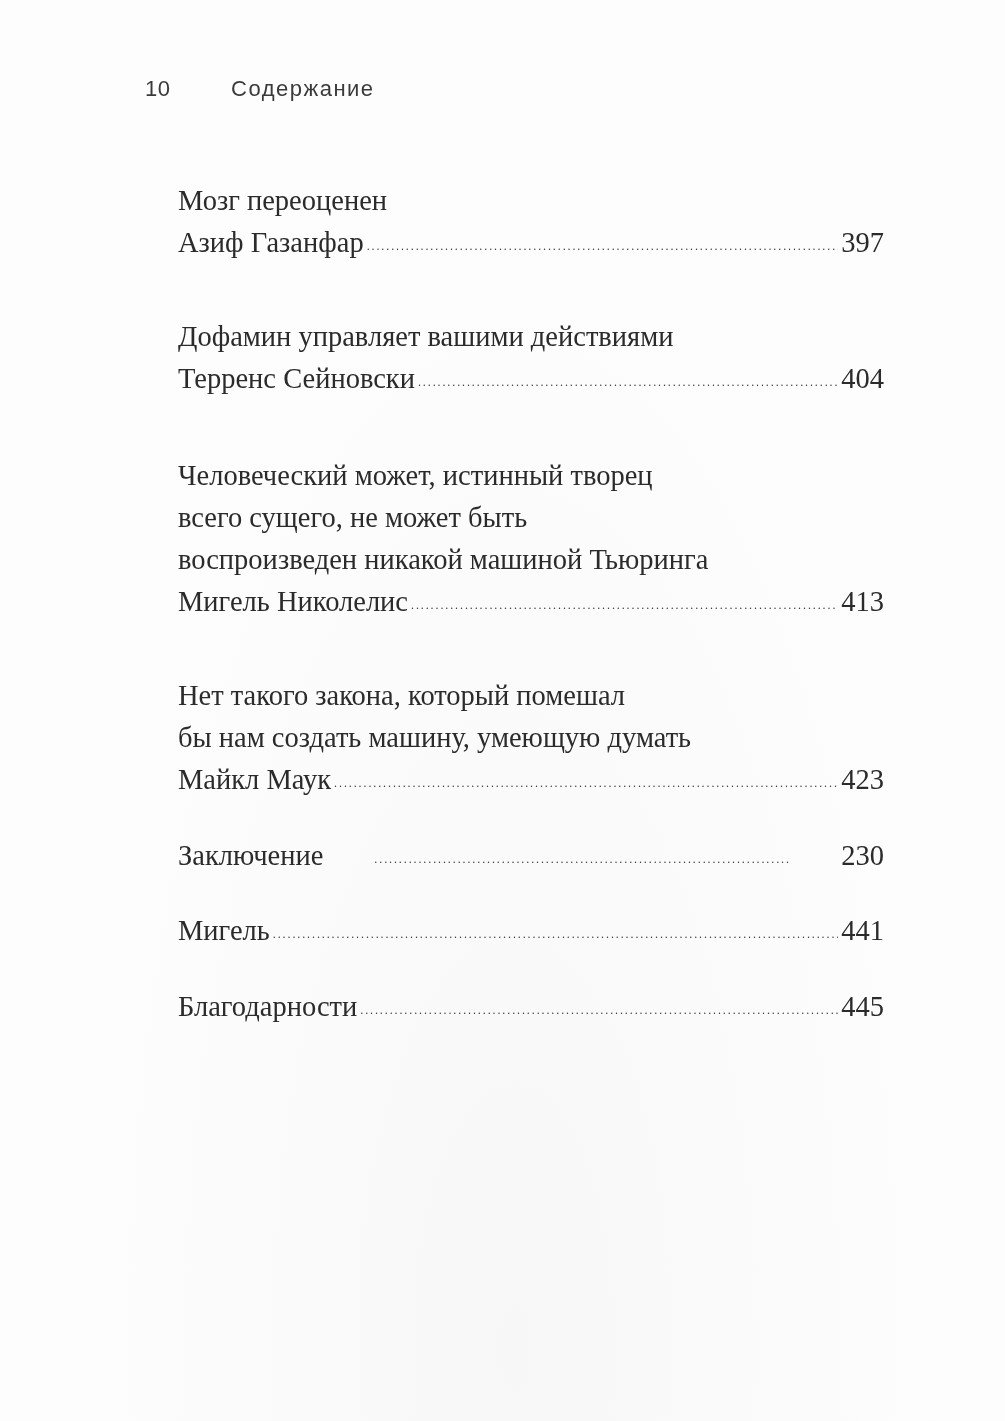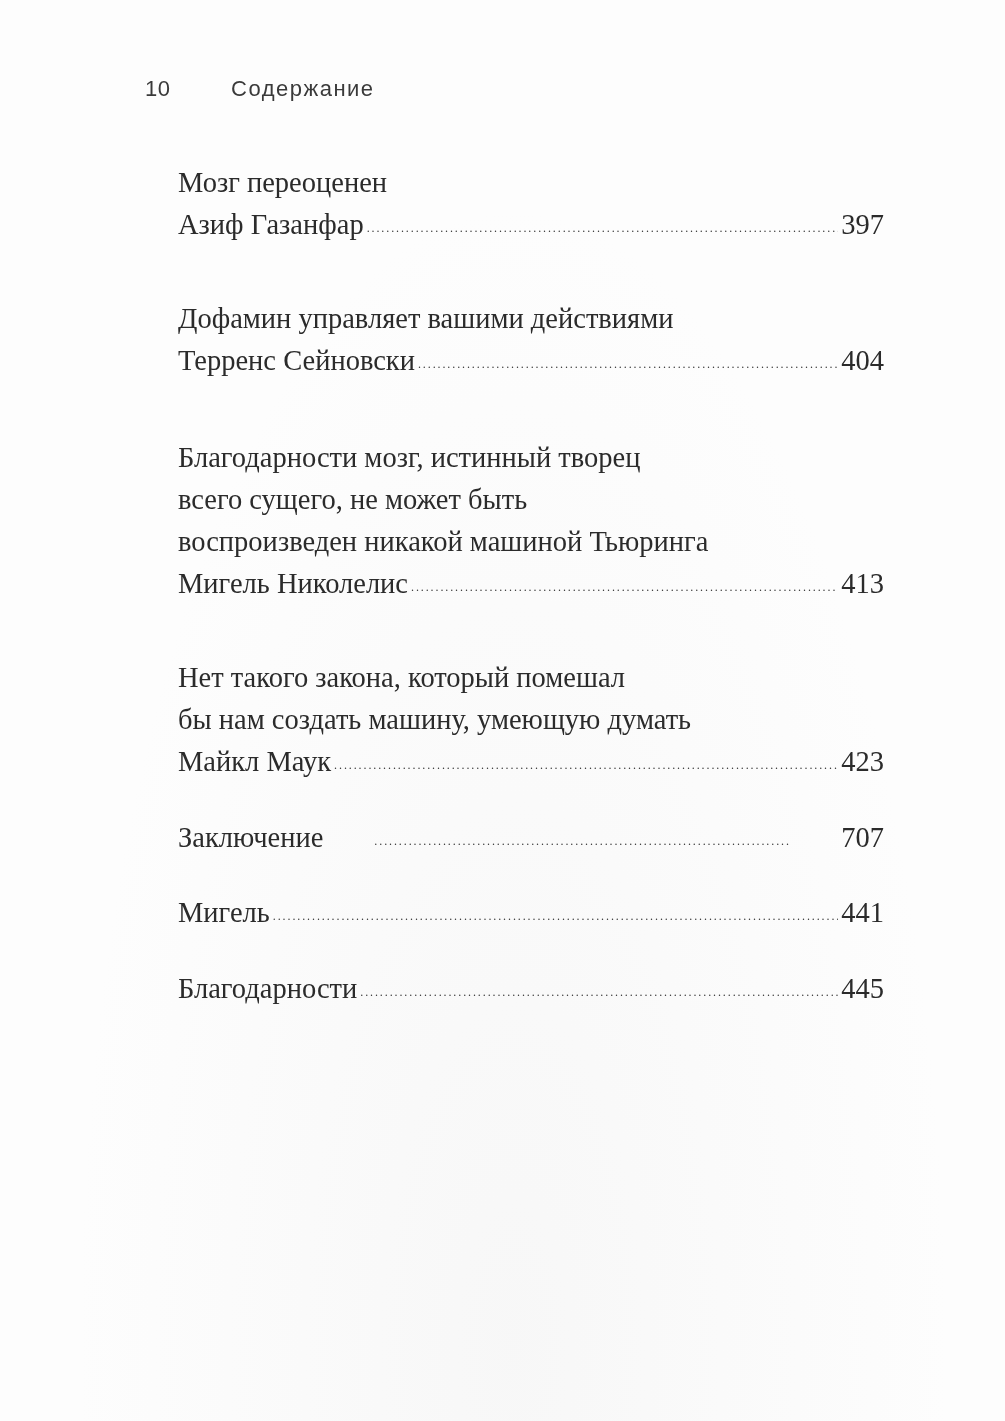--- a/index.html
+++ b/index.html
@@ -43,20 +43,21 @@
       position: absolute;
       left: 178px;
       top: 162px;
       width: 706px;
       font-family: "Liberation Serif", "DejaVu Serif", serif;
       font-size: 28.5px;
       color: #2b2b2b;
     }
     .entry {
       margin-bottom: 0;
+      margin-top: 18px;
     }
     .title-line {
       height: 42px;
       line-height: 42px;
       white-space: nowrap;
     }
     .leader-row {
       display: flex;
       align-items: baseline;
       height: 42px;
@@ -110,21 +111,21 @@
     <div class="entry" style="margin-bottom:55px;">
       <div class="title-line">Дофамин управляет вашими действиями</div>
       <div class="leader-row">
         <span class="label author">Терренс Сейновски</span>
         <span class="dots"></span>
         <span class="pg">404</span>
       </div>
     </div>
 
     <div class="entry" style="margin-bottom:52px;">
-      <div class="title-line">Благодарности мозг, истинный творец</div>
+      <div class="title-line">Человеческий может, истинный творец</div>
       <div class="title-line">всего сущего, не может быть</div>
       <div class="title-line">воспроизведен никакой машиной Тьюринга</div>
       <div class="leader-row">
         <span class="label author">Мигель Николелис</span>
         <span class="dots"></span>
         <span class="pg">413</span>
       </div>
     </div>
 
     <div class="entry" style="margin-bottom:34px;">
@@ -133,21 +134,21 @@
       <div class="leader-row">
         <span class="label author">Майкл Маук</span>
         <span class="dots"></span>
         <span class="pg">423</span>
       </div>
     </div>
 
     <div class="leader-row" style="margin-bottom:33px;gap:48px;">
       <span class="label">Заключение</span>
       <span class="dots"></span>
-      <span class="pg">707</span>
+      <span class="pg">230</span>
     </div>
 
     <div class="leader-row" style="margin-bottom:34px;">
       <span class="label">Мигель</span>
       <span class="dots"></span>
       <span class="pg">441</span>
     </div>
 
     <div class="leader-row">
       <span class="label">Благодарности</span>

